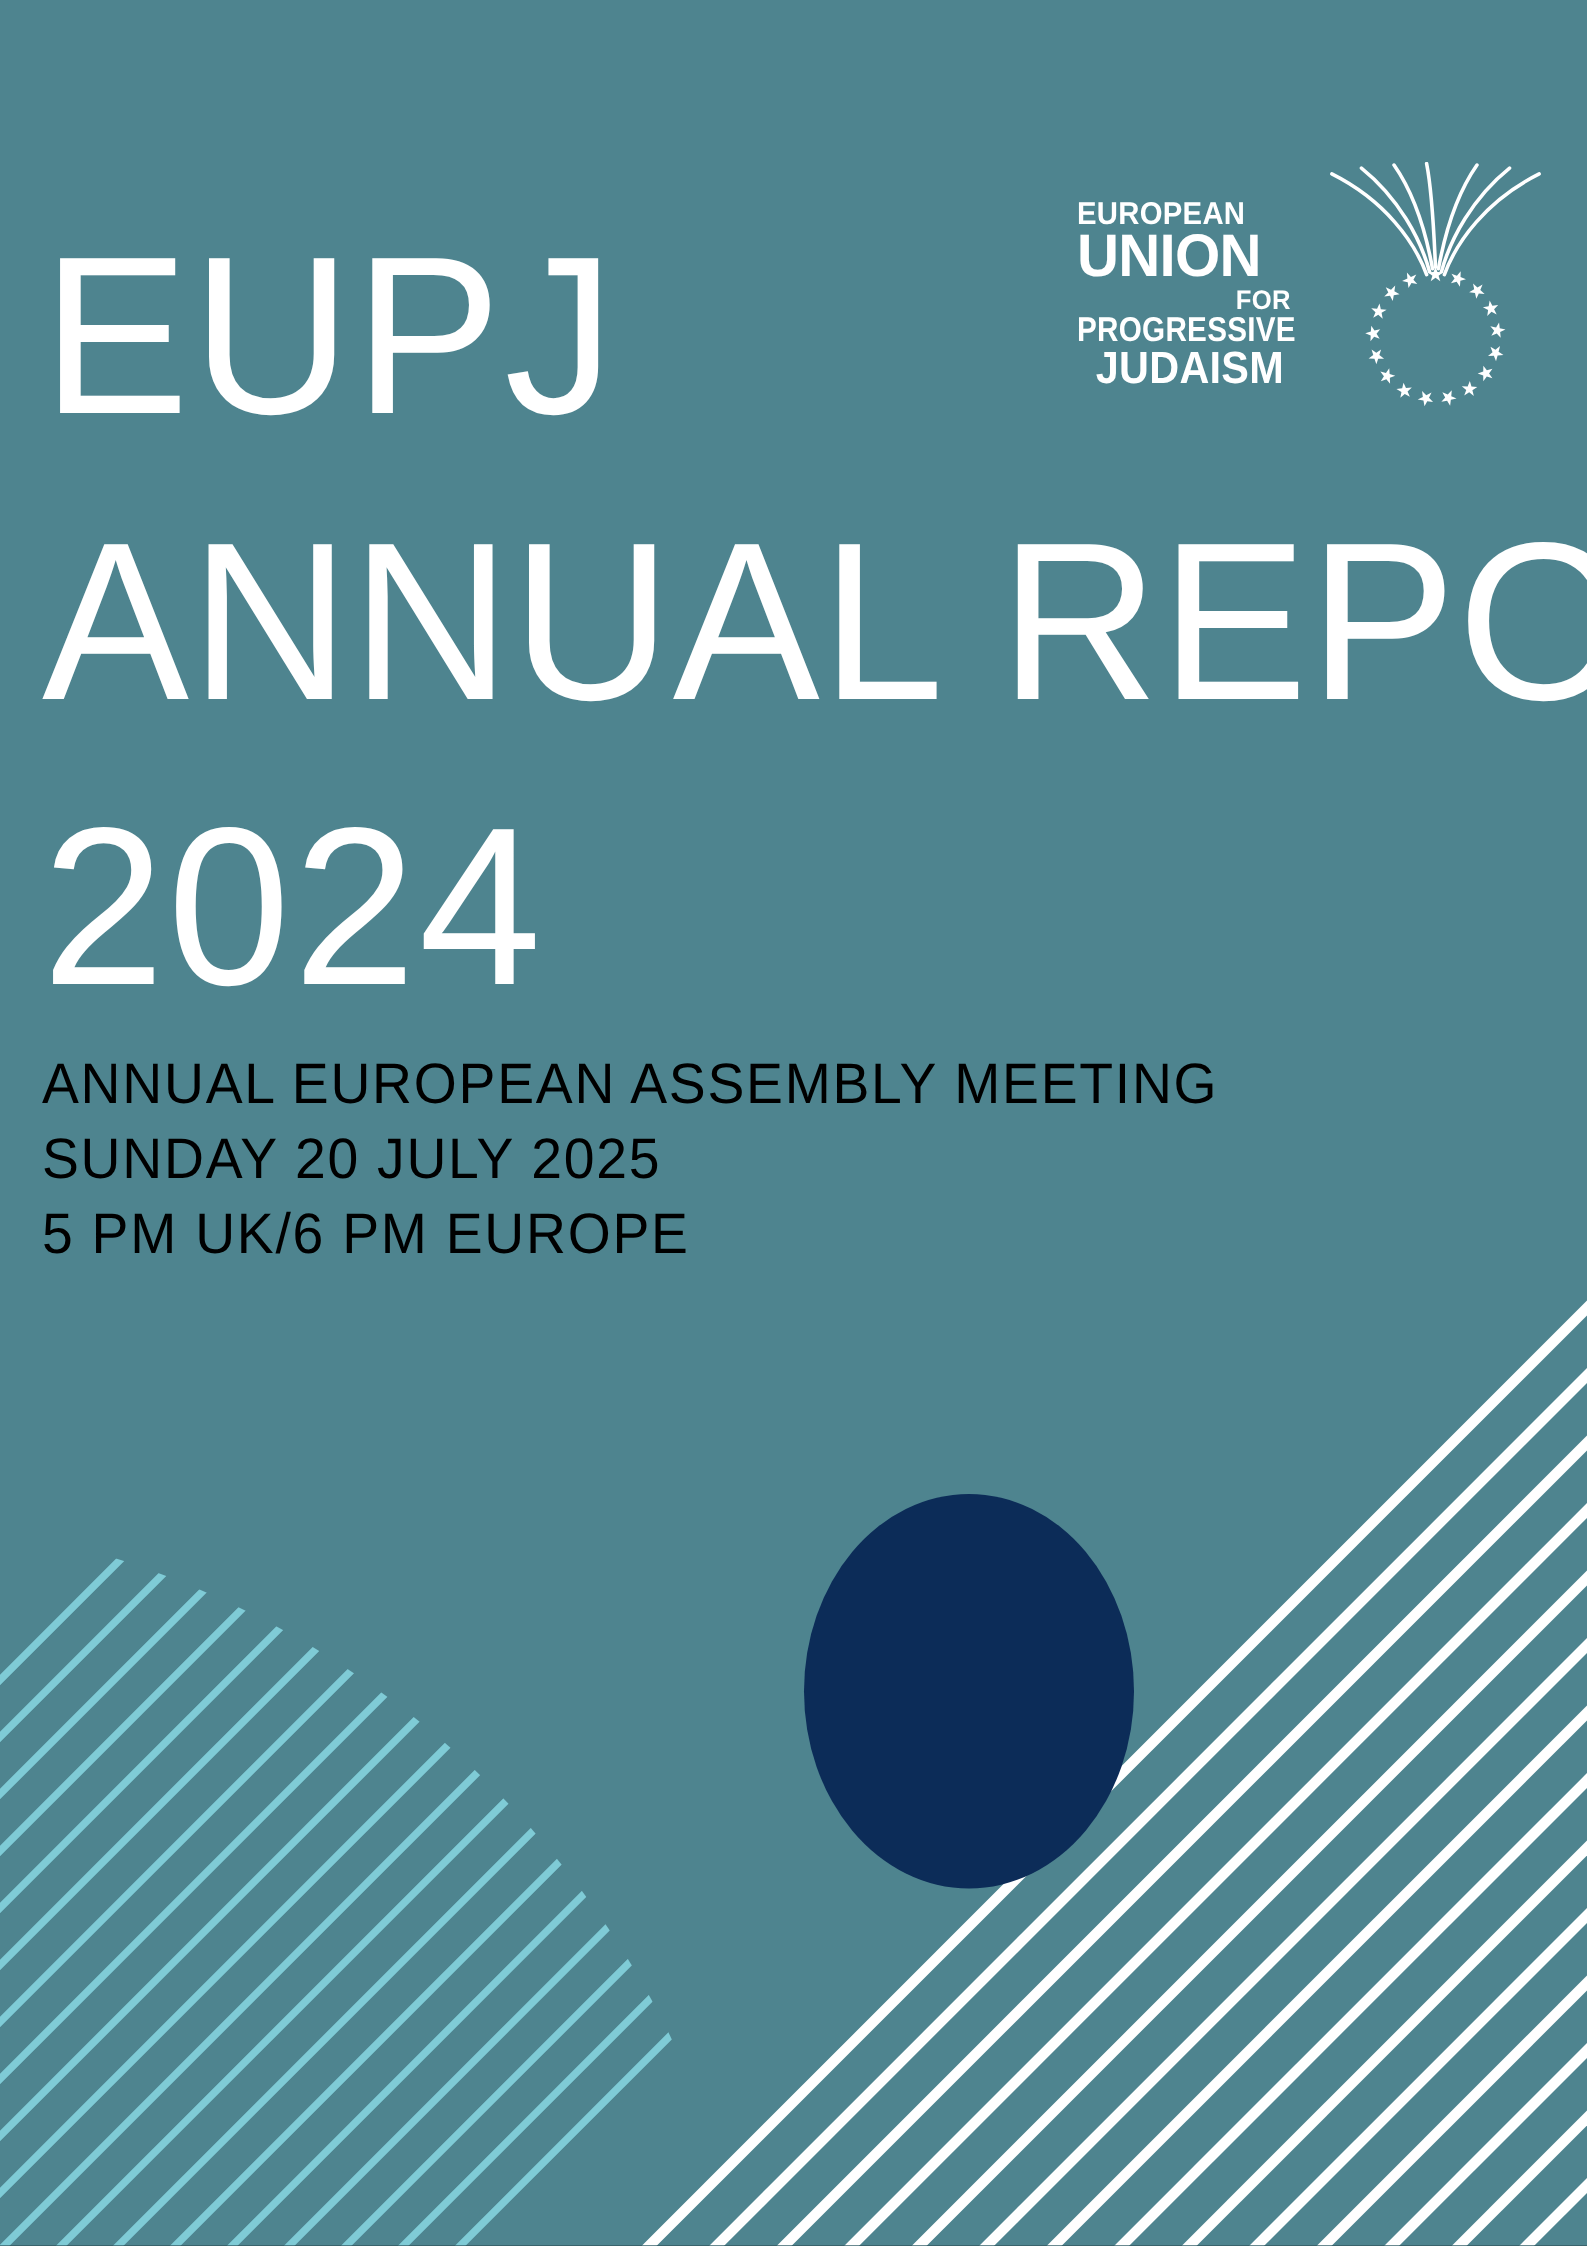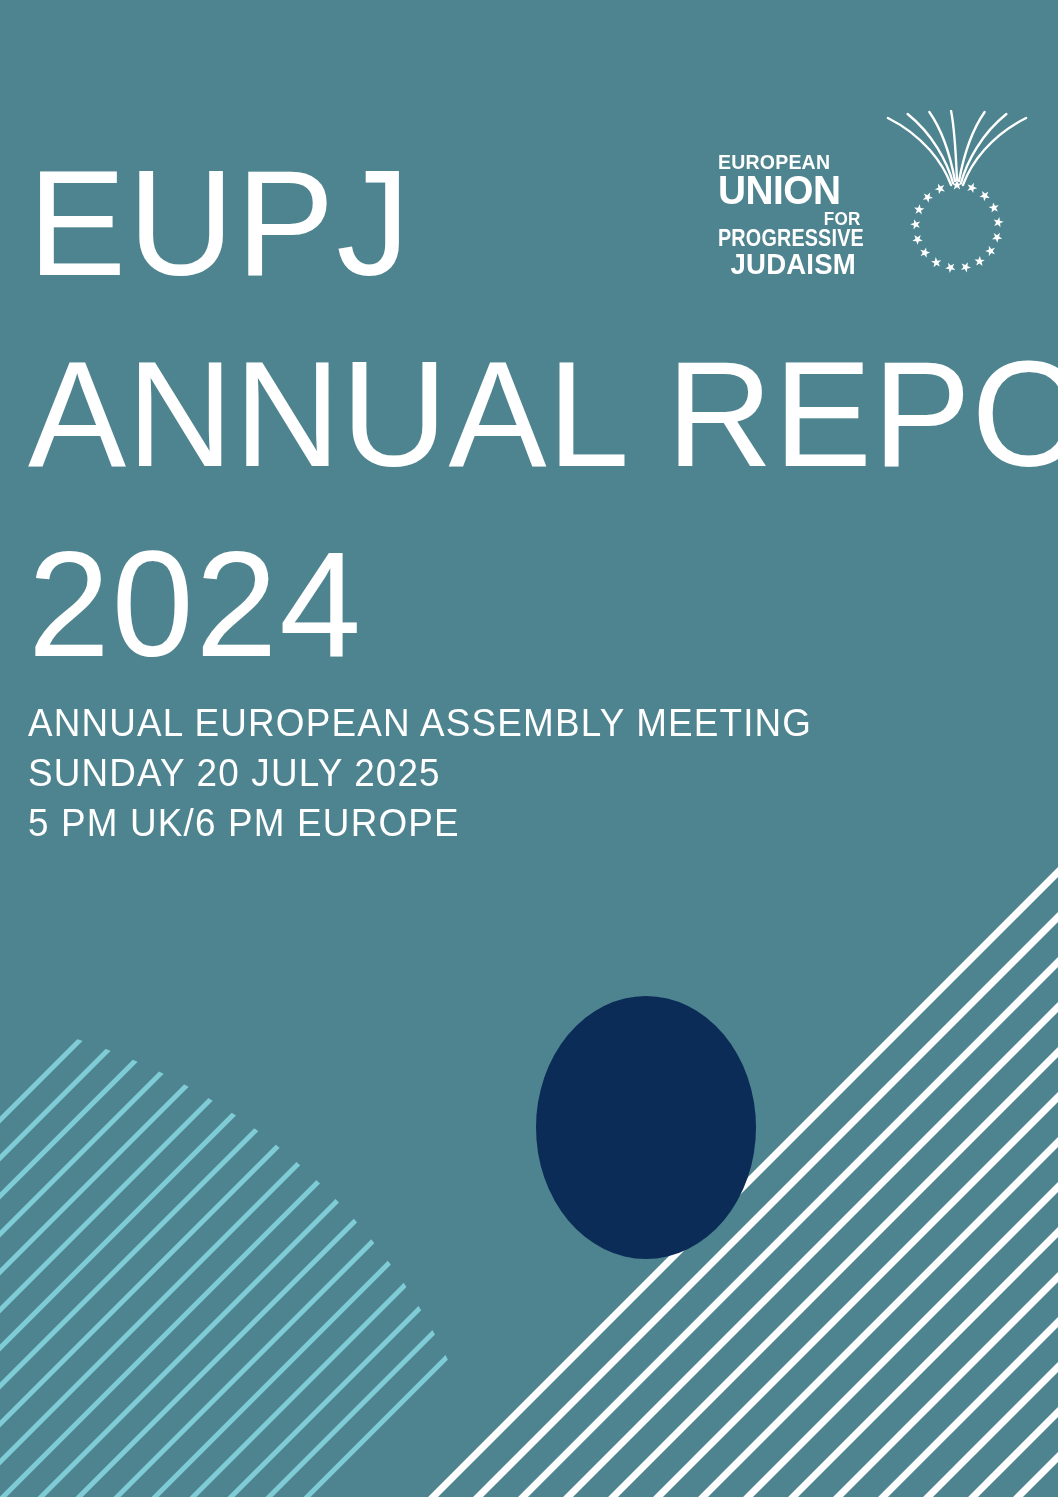--- a/index.html
+++ b/index.html
@@ -44,21 +44,21 @@
   }
 
   
   .logo {
     position: absolute;
     left: 718px;
     top: 108px;
     width: 320px;
     height: 170px;
     display: flex;
-    align-items: flex-end;
+    align-items: center;
     gap: 10px;
   }
   .logo-words {
     width: 150px;
     padding-top: 6px;
     color: #ffffff;
     line-height: 0.92;
     letter-spacing: 0.2px;
   }
   .logo-words > div {
@@ -123,21 +123,21 @@
     transform-origin: left center;
   }
   .headline .line-1 { letter-spacing: 2px; }
   .headline .line-2 { letter-spacing: 1px; }
   .headline .line-3 { letter-spacing: 2px; }
 
   .subhead {
     position: absolute;
     left: 28px;
     top: 698px;
-    color: #ffffff;
+    color: #000000;
     font-family: "Liberation Sans Narrow", "Liberation Sans", sans-serif;
     font-weight: 400;
     font-size: 38px;
     line-height: 1.32;
     letter-spacing: 1.2px;
   }
   .subhead .sline {
     display: block;
     white-space: nowrap;
     transform: scaleX(0.97);

